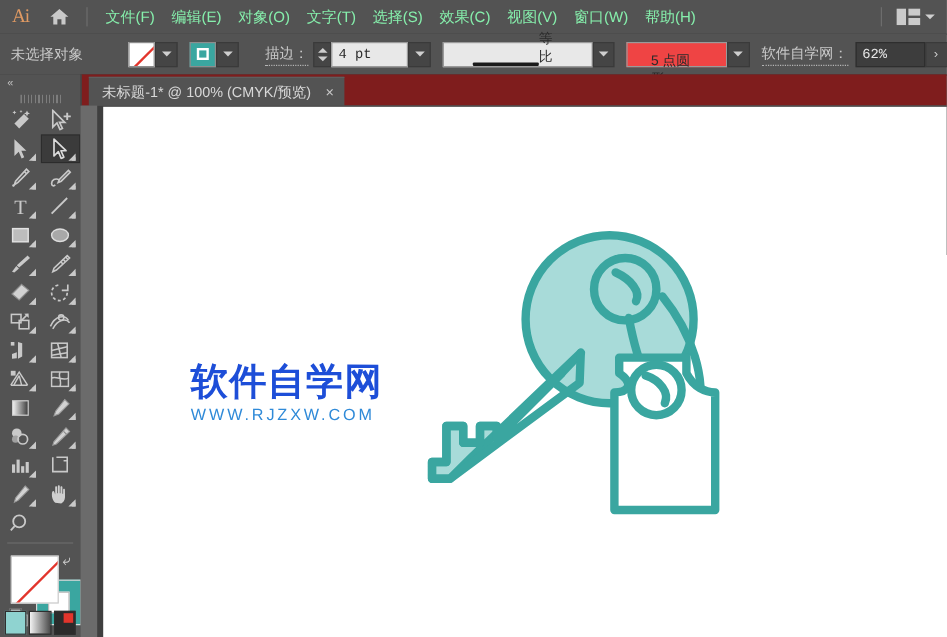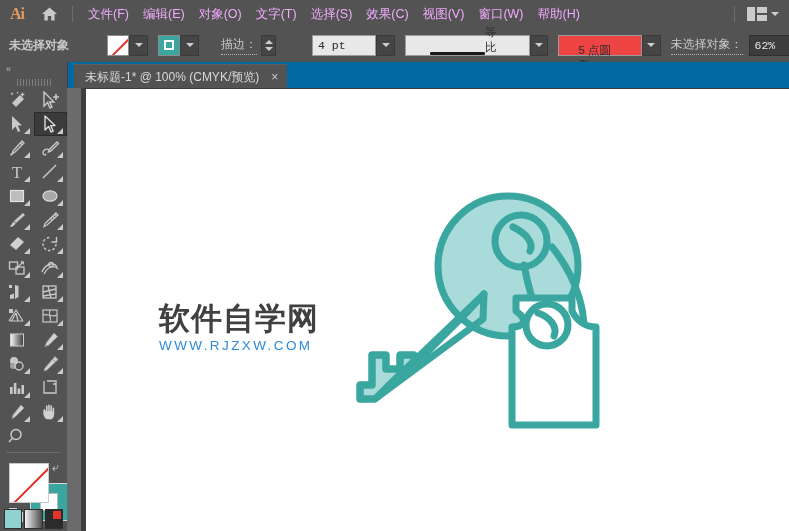--- a/index.html
+++ b/index.html
@@ -12,29 +12,29 @@
   #app{position:relative;width:789px;height:531px;}
 
   
   .menubar{
     position:absolute;left:0;top:0;width:789px;height:28px;
     background:#535353;display:flex;align-items:center;
     border-bottom:1px solid #3f3f3f;
   }
   .ai-logo{
     width:34px;height:28px;display:flex;align-items:center;justify-content:center;
-    color:#e09a63;font-size:16px;font-weight:bold;letter-spacing:-1px;
+    color:#e09a63;font-size:16px;font-weight:normal;letter-spacing:-1px;
     font-family:"Liberation Serif","DejaVu Serif",serif;
   }
   .home-icon{
     width:30px;height:28px;display:flex;align-items:center;justify-content:center;
   }
   .vsep{width:1px;height:16px;background:#6d6d6d;margin:0 8px;}
   .menu-item{
-    color:#f0abfc;font-size:12.5px;padding:3px 7px;white-space:nowrap;cursor:default;
+    color:#86efac;font-size:12.5px;padding:3px 7px;white-space:nowrap;cursor:default;
   }
   .menubar-right{margin-left:auto;display:flex;align-items:center;padding-right:6px;}
   .arrange-ico{display:flex;align-items:center;gap:4px;padding:2px 4px;}
   .chev{width:0;height:0;border-left:4px solid transparent;border-right:4px solid transparent;border-top:4px solid #d0d0d0;}
 
   
   .controlbar{
     position:absolute;left:0;top:28px;width:789px;height:34px;
     background:#535353;border-bottom:1px solid #3a3a3a;
     display:flex;align-items:center;
@@ -64,40 +64,40 @@
     display:flex;flex-direction:column;align-items:center;justify-content:center;gap:3px;
   }
   .stepper .up{width:0;height:0;border-left:4px solid transparent;border-right:4px solid transparent;border-bottom:4px solid #cfcfcf;}
   .stepper .dn{width:0;height:0;border-left:4px solid transparent;border-right:4px solid transparent;border-top:4px solid #cfcfcf;}
   .field{
     height:21px;background:#e8e8e8;border:1px solid #9a9a9a;box-sizing:border-box;
     display:flex;align-items:center;padding:0 5px;color:#2b2b2b;font-size:11.5px;
     font-family:"Liberation Mono","DejaVu Sans Mono",monospace;
   }
   .field.dark{background:#3d3d3d;border-color:#2e2e2e;color:#e6e6e6;}
-  .field.wide{min-width:64px;margin-left:36px;}
+  .field.wide{min-width:64px;}
   .profile-field{
     height:21px;min-width:110px;background:#e8e8e8;border:1px solid #9a9a9a;box-sizing:border-box;
     display:flex;align-items:flex-end;justify-content:space-between;padding:0 24px;
   }
   .profile-line{width:62px;height:3px;background:#1a1a1a;border-radius:1px;}
   .profile-txt{color:#2b2b2b;font-size:11.5px;}
   .brush-field{
     height:21px;min-width:84px;background:#ef4444;border:1px solid #9a9a9a;box-sizing:border-box;
     display:flex;align-items:center;gap:7px;padding:0 20px;color:#2b2b2b;font-size:11.5px;flex-direction:column;
   }
   .dot{width:5px;height:5px;border-radius:50%;background:#1a1a1a;}
   .arrow-right{color:#cfcfcf;font-size:11px;}
   .grp{display:flex;align-items:center;}
-  .mr4{margin-right:4px;} .mr6{margin-right:6px;} .mr8{margin-right:8px;font-weight:bold;}
+  .mr4{margin-right:4px;} .mr6{margin-right:6px;} .mr8{margin-right:8px;}
   .ml6{margin-left:6px;} .ml10{margin-left:10px;} .ml14{margin-left:22px;}
 
   
   .tabbar{
-    position:absolute;left:67px;top:62px;width:722px;height:26px;background:#0369a1;
+    position:absolute;left:67px;top:62px;width:722px;height:26px;background:#7f1d1d;
   }
   .doc-tab{
     position:absolute;left:7px;top:2px;height:24px;background:#535353;
     display:flex;align-items:center;padding:0 9px 0 11px;gap:12px;
     border-top:1px solid #5e5e5e;
   }
   .doc-tab-title{color:#d8d8d8;font-size:12px;white-space:nowrap;}
   .tab-close{color:#c8c8c8;font-size:12px;line-height:1;}
 
   
@@ -153,21 +153,21 @@
   .mode.c3::after{content:"";position:absolute;right:1px;top:1px;width:8px;height:8px;background:#e2352c;}
 
   
   .canvas-wrap{
     position:absolute;left:67px;top:88px;width:722px;height:443px;background:#6b6b6b;
   }
   .canvas-shadow{position:absolute;left:14px;top:0;right:0;bottom:0;background:#3f3f3f;}
   .artboard{position:absolute;left:19px;top:1px;right:0;bottom:0;background:#ffffff;}
 
   .watermark{position:absolute;left:73px;top:214px;user-select:none;}
-  .wm-cn{color:#404040;font-size:31px;font-weight:bold;letter-spacing:1px;line-height:1;
+  .wm-cn{color:#1d4ed8;font-size:31px;font-weight:bold;letter-spacing:1px;line-height:1;
     font-family:"DejaVu Sans","Liberation Sans",sans-serif;}
   .wm-en{color:#2f8ad8;font-size:13.5px;font-weight:normal;letter-spacing:2.4px;margin-top:4px;
     font-family:"Liberation Sans",sans-serif;}
 
   .art{position:absolute;left:270px;top:100px;}
 </style>
 </head>
 <body>
 
 <div id="app">
@@ -247,21 +247,21 @@
     <div class="grp ml10">
       <div class="brush-field">
         <span class="dot"></span>
         <span>5 点圆形</span>
       </div>
       <div class="dd-btn">
           <span class="chev"></span>
         </div>
     </div>
 
-    <div class="cb-label dotted ml10 mr6">未选择对象：</div>
+    <div class="cb-label dotted ml10 mr6">软件自学网：</div>
     <div class="grp">
       <div class="field dark" style="min-width:58px">62%</div>
       <div class="dd-btn">
           <span class="arrow-right">›</span>
         </div>
     </div>
 
     <div class="cb-label ml10 mr6">样式：</div>
 
   </div>

